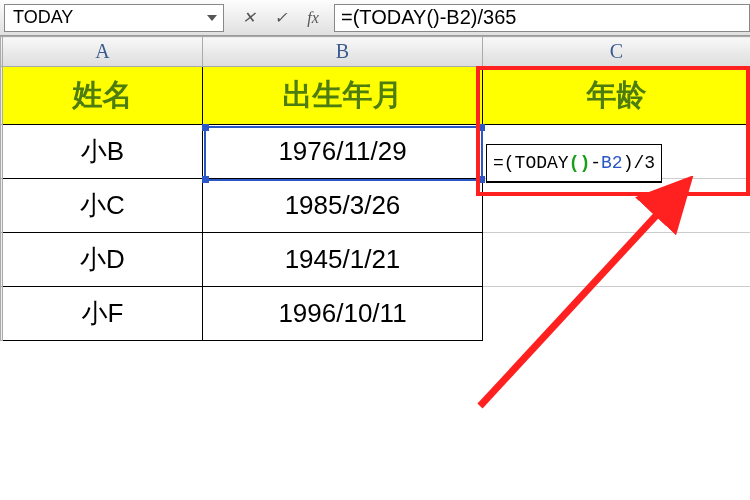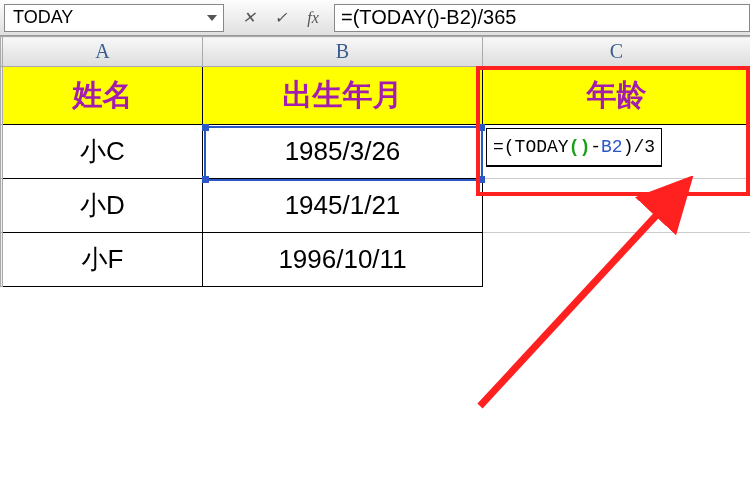--- a/index.html
+++ b/index.html
@@ -95,21 +95,21 @@
     .row-gutter {
       width: 2px;
       background: #eee;
       border: 1px solid #aaa;
     }
     .col-a { width: 200px; }
     .col-b { width: 280px; }
     .col-c { width: 268px; }
     .header-row td.cell {
       background: #ffff00;
-      color: #a21caf;
+      color: #4d7c0f;
       font-size: 30px;
       font-weight: bold;
       text-align: center;
       border: 1.5px solid #000;
       height: 58px;
       font-family: Liberation Sans, sans-serif;
     }
     td.cell {
       border: 1.5px solid #000;
       text-align: center;
@@ -209,20 +209,26 @@
     <td>C</td>
   </tr>
   <tr class="header-row">
     <td class="row-num"></td>
     <td class="cell">姓名</td>
     <td class="cell">出生年月</td>
     <td class="cell">年龄</td>
   </tr>
   <tr>
     <td class="row-num"></td>
+    <td class="cell">小B</td>
+    <td class="cell">1976/11/29</td>
+    <td class="cell-outside"></td>
+  </tr>
+  <tr>
+    <td class="row-num"></td>
     <td class="cell">小C</td>
     <td class="cell">1985/3/26</td>
     <td class="cell-outside"></td>
   </tr>
   <tr>
     <td class="row-num"></td>
     <td class="cell">小D</td>
     <td class="cell">1945/1/21</td>
     <td class="cell-outside"></td>
   </tr>
@@ -235,21 +241,21 @@
 </tbody>
     </table>
 
   <div class="active-cell-b2" style="left:204px; top:90px; width:279px; height:55px;">
     <div class="handle-tl"></div>
     <div class="handle-tr"></div>
     <div class="handle-bl"></div>
     <div class="handle-br"></div>
   </div>
 
-  <div class="editing-cell" style="left:486px; top:92px;">
+  <div class="editing-cell" style="left:486px; top:108px;">
     <span class="today-fn">=(TODAY</span><span class="paren-inner">()</span><span>-</span><span class="ref-b2">B2</span><span>)/3</span>
   </div>
 
   <div class="callout-box" style="left:476px; top:30px; width:274px; height:130px;"></div>
 
   <svg class="arrow-svg" style="left:420px; top:140px;" width="320" height="300">
     <defs>
       <marker id="arrowhead" markerWidth="8" markerHeight="8" refX="2" refY="4" orient="auto">
         <polygon points="0 0, 8 4, 0 8" fill="#ff2020"></polygon>
       </marker>

